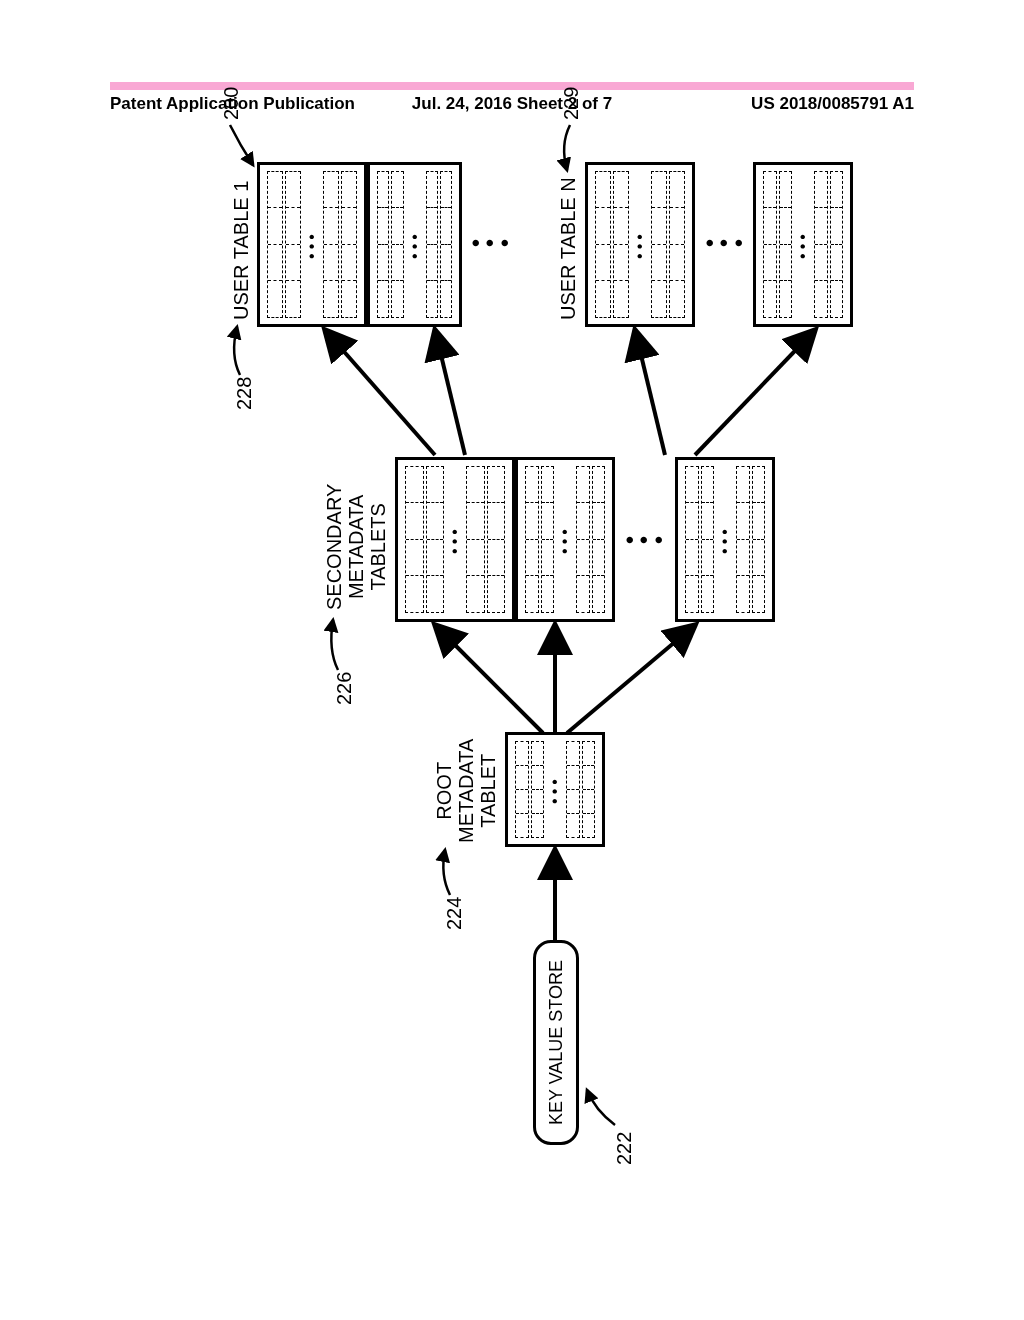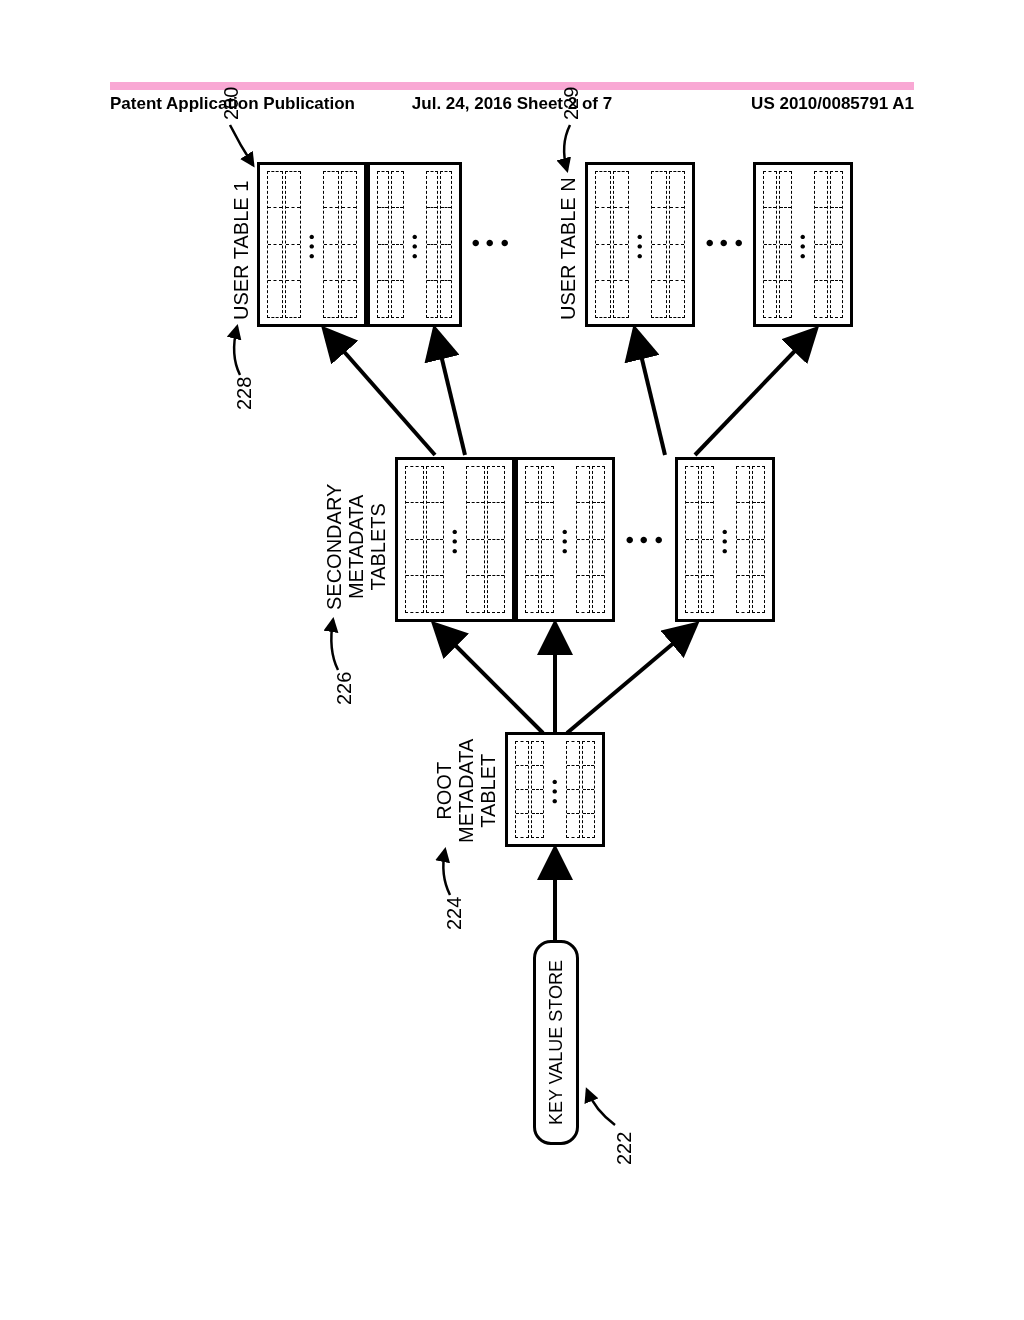--- a/index.html
+++ b/index.html
@@ -122,21 +122,21 @@
 
 </style>
 </head>
 <body>
 
 <div class="page">
 
   <div class="header">
     <div class="left">Patent Application Publication</div>
     <div class="mid">Jul. 24, 2016  Sheet 2 of 7</div>
-    <div class="right">US 2010/0085791 A1</div>
+    <div class="right">US 2018/0085791 A1</div>
   </div>
 
   <div class="figure-area">
 
     <svg class="connections">
       <defs>
         <marker id="ah" viewBox="0 0 12 12" refX="10" refY="6" markerWidth="9" markerHeight="9" orient="auto">
           <path d="M0,0 L12,6 L0,12 Z" fill="#000"></path>
         </marker>
         <marker id="ah-sm" viewBox="0 0 10 10" refX="8" refY="5" markerWidth="6" markerHeight="6" orient="auto">

